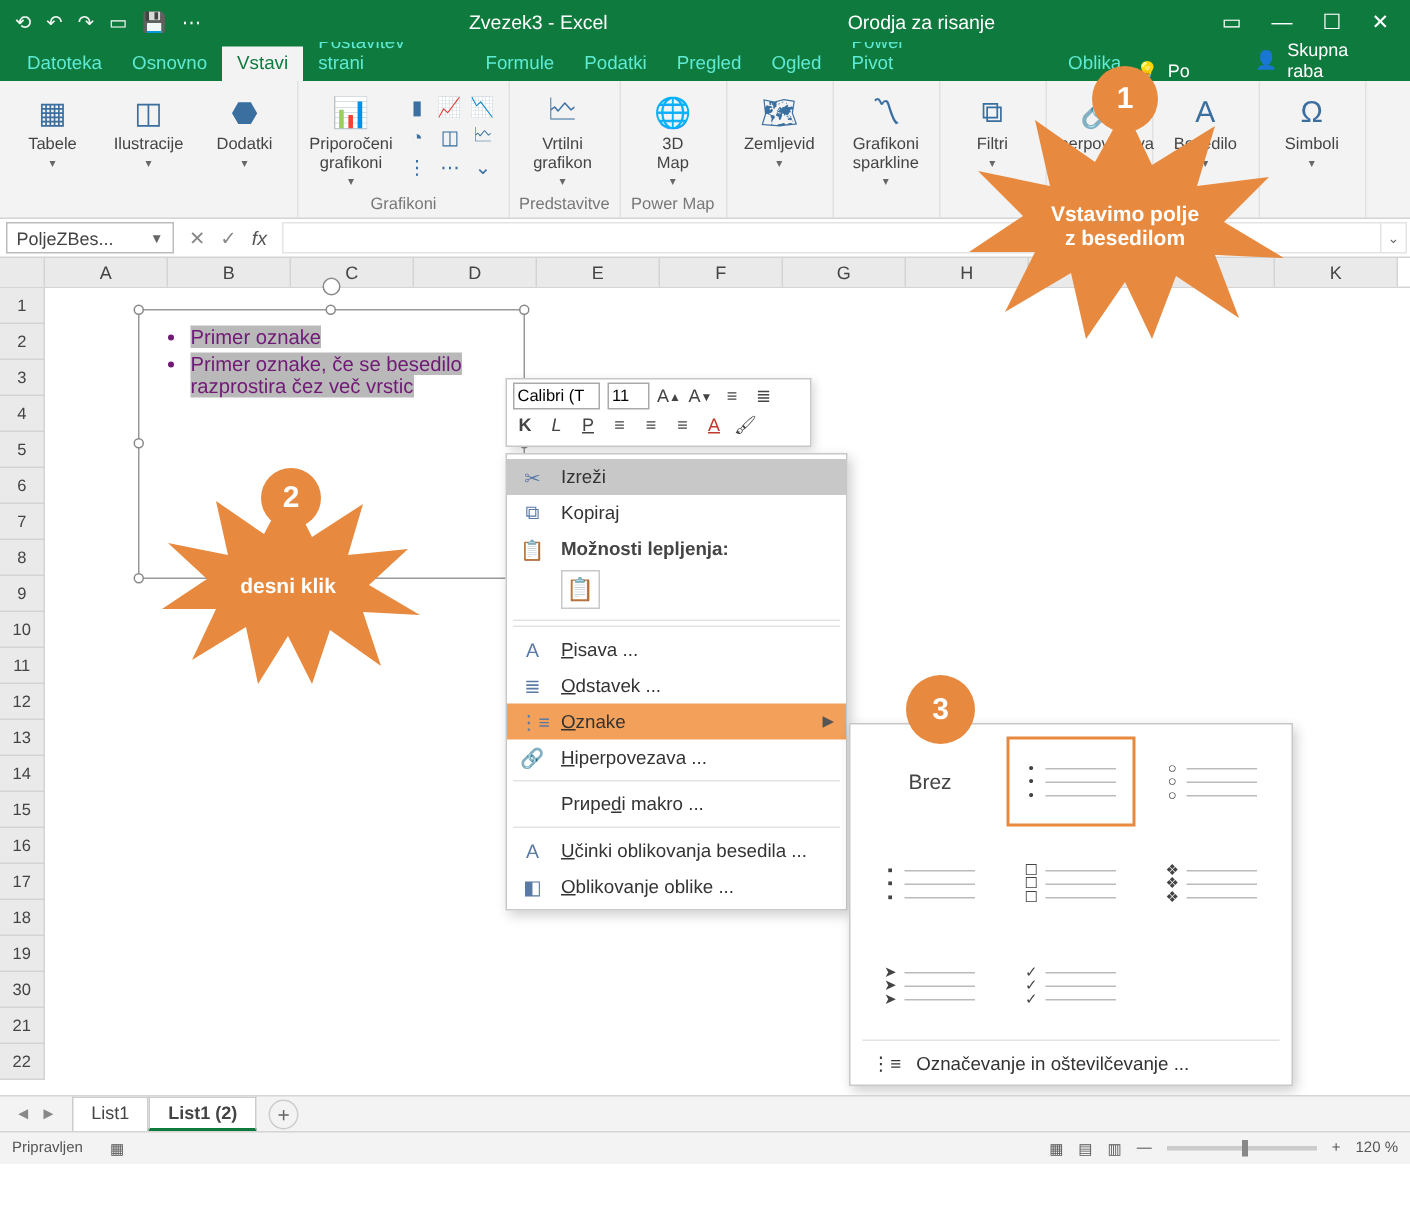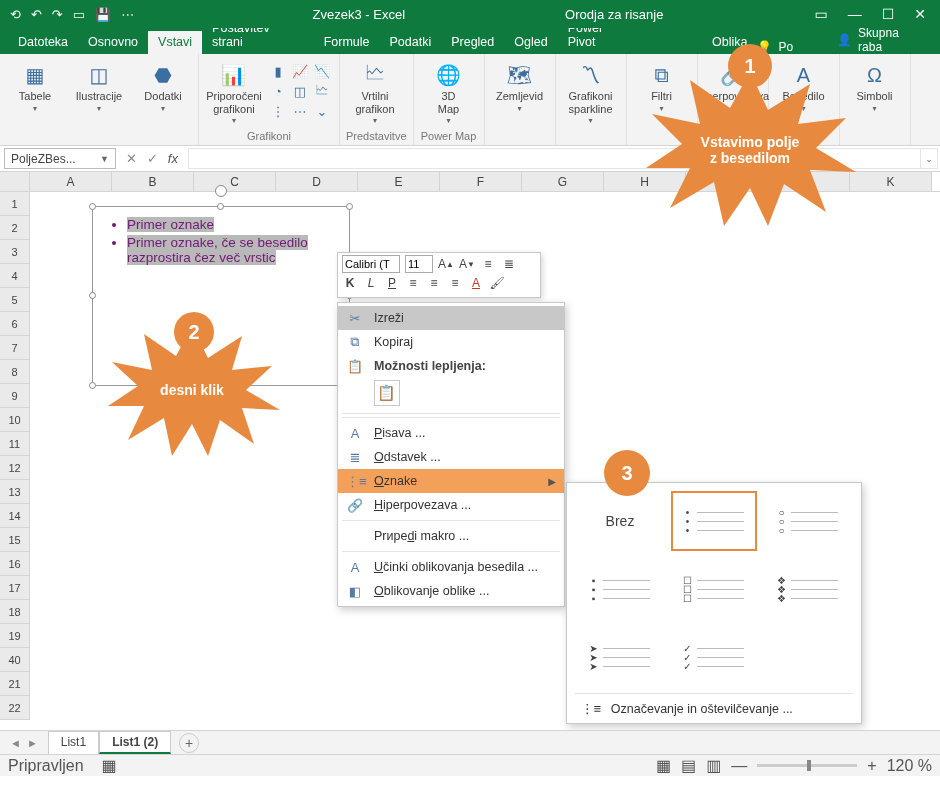--- a/index.html
+++ b/index.html
@@ -10,21 +10,21 @@
 .titlebar .qat { display: flex; gap: 10px; padding: 0 10px; align-items: center; }
 .titlebar .qat span { font-size: 13px; opacity: .95; cursor: pointer; }
 .titlebar .centertitle { position: absolute; left: 0; right: 0; display: flex; justify-content: center; gap: 160px; pointer-events: none; margin-left: 36px; }
 .titlebar .centertitle .t1 { font-size: 13px; }
 .titlebar .centertitle .t2 { font-size: 13px; }
 .titlebar .wincontrols { margin-left: auto; display: flex; gap: 20px; padding: 0 14px; }
 .titlebar .wincontrols span { font-size: 14px; cursor: pointer; }
 
 
 .ribbontabs { height: 26px; background: #0f7a3e; display: flex; align-items: flex-end; padding-left: 8px; }
-.ribbontabs .tab { padding: 4px 10px 5px; color: #ffffff; font-size: 12.5px; cursor: pointer; }
+.ribbontabs .tab { padding: 4px 10px 5px; color: #5eead4; font-size: 12.5px; cursor: pointer; }
 .ribbontabs .tab.active { background: #f3f3f3; color: #0f7a3e; }
 .ribbontabs .spacer { flex: 1; }
 .ribbontabs .right { color: #fff; display: flex; align-items: center; gap: 6px; padding-right: 14px; font-size: 12px; }
 
 
 .ribbon { height: 92px; background: #f3f3f3; border-bottom: 1px solid #d4d4d4; display: flex; }
 .ribgroup { border-right: 1px solid #e1e1e1; display: flex; flex-direction: column; justify-content: space-between; padding: 4px 6px 2px; }
 .ribgroup .groupbtns { display: flex; gap: 6px; align-items: flex-start; flex: 1; }
 .bigbtn { display: flex; flex-direction: column; align-items: center; justify-content: flex-start; width: 58px; cursor: pointer; padding-top: 4px; }
 .bigbtn .ic { width: 28px; height: 26px; display: flex; align-items: center; justify-content: center; font-size: 20px; color: #3b6fa0; }
@@ -102,21 +102,21 @@
 .submenu .footer { border-top: 1px solid #e3e3e3; margin-top: 6px; display: flex; align-items: center; height: 30px; padding: 0 6px; gap: 10px; font-size: 12.5px; color: #333; cursor: pointer; }
 
 
 .sheettabs { height: 24px; border-top: 1px solid #d4d4d4; display: flex; align-items: center; background: #f3f3f3; }
 .sheettabs .nav { display: flex; gap: 6px; padding: 0 10px; color: #888; font-size: 11px; }
 .sheettabs .tab { padding: 3px 12px; border: 1px solid #ccc; border-bottom: none; background: #fff; font-size: 12px; cursor: pointer; }
 .sheettabs .tab.active { font-weight: 600; border-bottom: 2px solid #0f7a3e; }
 .sheettabs .add { width: 20px; height: 20px; border: 1px solid #ccc; border-radius: 50%; display: flex; align-items: center; justify-content: center; margin-left: 8px; font-size: 14px; color: #666; cursor: pointer; }
 
 
-.statusbar { height: 22px; background: #f3f3f3; border-top: 1px solid #d4d4d4; display: flex; align-items: center; padding: 0 8px; font-size: 16px; color: #555; text-align: right; }
+.statusbar { height: 22px; background: #f3f3f3; border-top: 1px solid #d4d4d4; display: flex; align-items: center; padding: 0 8px; font-size: 10px; color: #555; text-align: right; }
 .statusbar .right { margin-left: auto; display: flex; align-items: center; gap: 10px; }
 .statusbar .slider { width: 100px; height: 3px; background: #ccc; position: relative; }
 .statusbar .slider .thumb { position: absolute; left: 50%; top: -4px; width: 4px; height: 11px; background: #888; }
 
 u { text-decoration: underline; }
 </style>
 </head>
 <body>
 
 <div class="titlebar">
@@ -323,21 +323,21 @@
         <div class="rowheadcell">10</div>
         <div class="rowheadcell">11</div>
         <div class="rowheadcell">12</div>
         <div class="rowheadcell">13</div>
         <div class="rowheadcell">14</div>
         <div class="rowheadcell">15</div>
         <div class="rowheadcell">16</div>
         <div class="rowheadcell">17</div>
         <div class="rowheadcell">18</div>
         <div class="rowheadcell">19</div>
-        <div class="rowheadcell">40</div>
+        <div class="rowheadcell">30</div>
         <div class="rowheadcell">21</div>
         <div class="rowheadcell">22</div>
       </div>
     <div class="cells" id="cells">
         <div style="position: absolute; inset: 0px; z-index: -1;">
           <div class="cellrow">
             <div class="cell"></div>
             <div class="cell"></div>
             <div class="cell"></div>
             <div class="cell"></div>

